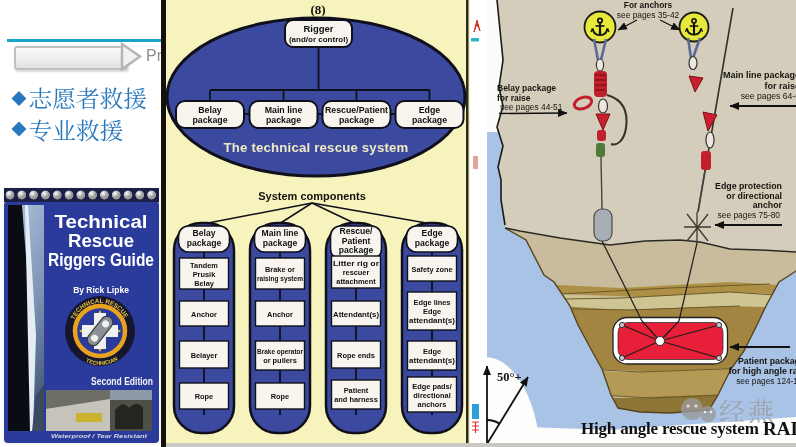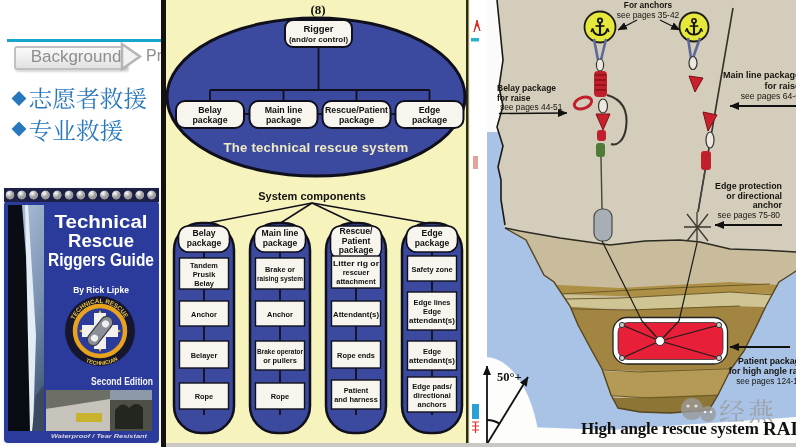--- a/index.html
+++ b/index.html
@@ -1,20 +1,19 @@
 <!DOCTYPE html>
 <html><head><meta charset="utf-8"><style>
 html,body{margin:0;padding:0;}
 #page{position:relative;width:796px;height:447px;background:#ffffff;overflow:hidden;font-family:"Liberation Sans",sans-serif;}
 .abs{position:absolute;}
 </style></head><body>
 <div id="page">
 <div class="abs" style="left:7px;top:39px;width:156px;height:3px;background:#17a6ca;"></div>
 <div class="abs" style="left:14px;top:46px;width:110px;height:20px;background:linear-gradient(#fafafa,#e2e2e2);border:2px solid #c0c0c0;border-radius:3px;box-shadow:1px 2px 2px rgba(0,0,0,0.15);"></div>
-<div class="abs" style="left:20px;top:46px;width:112px;height:21px;font-size:17px;color:#8e8e8e;text-align:center;line-height:21px;">Background</div>
 <svg class="abs" style="left:118px;top:42px;" width="50" height="30" viewBox="0 0 50 30">
 <polygon points="4,2 22,14.5 4,27" fill="#f2f2f2" stroke="#b5b5b5" stroke-width="2.5"></polygon>
 </svg>
 <div class="abs" style="left:146px;top:47px;width:20px;height:20px;font-size:16px;color:#8e8e8e;overflow:hidden;">Pro</div>
 <svg class="abs" style="left:0;top:0;" width="165" height="160" viewBox="0 0 165 160">
 <rect x="13.7" y="93.2" width="10.5" height="10.5" transform="rotate(45 18.9 98.5)" fill="#2878be"></rect>
 <rect x="13.7" y="123.7" width="10.5" height="10.5" transform="rotate(45 18.9 129)" fill="#2878be"></rect>
 <path transform="translate(28.5,107.5) scale(0.02380,-0.02380)" d="M383 314 287 325V27C287 -28 308 -43 401 -43H548C748 -43 785 -32 785 1C785 15 778 22 753 30L751 164H738C725 102 714 52 706 35C700 25 696 21 681 20C662 19 615 18 550 18H409C359 18 353 23 353 39V290C372 293 382 302 383 314ZM196 275 178 276C176 187 125 110 79 80C60 65 48 45 58 26C71 5 107 12 132 33C173 65 222 147 196 275ZM763 284 751 276C807 220 872 128 885 53C959 -4 1014 170 763 284ZM460 360 449 352C500 304 557 222 563 153C630 98 687 260 460 360ZM858 717 809 655H531V800C557 804 567 814 569 828L465 839V655H60L69 625H465V434H131L139 405H848C863 405 873 410 875 421C841 454 783 497 783 497L733 434H531V625H922C936 625 946 630 949 641C914 673 858 717 858 717Z" fill="#2878be"></path>
       <path transform="translate(52.2,107.5) scale(0.02380,-0.02380)" d="M464 365 382 407C350 354 281 284 214 243L225 230C304 259 384 310 427 356C449 350 457 355 464 365ZM672 393 664 382C728 351 813 287 843 233C919 202 934 356 672 393ZM453 190 360 200V9C360 -40 375 -53 461 -53H588C764 -53 796 -45 796 -15C796 -3 790 4 768 10L765 115H753C741 68 731 29 723 13C719 5 715 3 702 2C687 1 644 0 591 0H470C427 0 423 4 423 17V166C441 169 451 178 453 190ZM295 181 276 182C275 115 234 53 195 30C177 18 165 0 174 -18C186 -38 219 -33 241 -16C276 9 316 78 295 181ZM772 180 761 171C811 126 873 48 885 -13C950 -62 998 86 772 180ZM502 215 490 207C531 170 580 107 591 58C649 13 699 135 502 215ZM363 415V436H535V302C535 292 531 286 517 286C500 286 430 291 430 291V276C464 272 483 266 494 257C504 249 507 235 508 221C586 227 598 254 598 301V436H765V402H775C795 402 827 416 828 422V620C848 624 865 632 871 640L791 702L755 662H525C541 676 556 689 567 702C587 701 599 709 603 721L513 746C509 720 501 687 494 662H368L301 692V395H310C336 395 363 410 363 415ZM598 465H363V534H765V465ZM854 835 806 777H219L144 810V521C144 323 134 106 35 -70L50 -80C196 93 206 341 206 522V747H916C930 747 940 752 943 763C908 794 854 835 854 835ZM765 632V564H363V632Z" fill="#2878be"></path>
       <path transform="translate(75.9,107.5) scale(0.02380,-0.02380)" d="M286 355V336C204 288 117 244 29 208L36 192C123 221 207 256 286 295V-78H296C324 -78 351 -62 351 -55V-13H727V-70H737C758 -70 791 -54 792 -48V313C813 317 829 325 835 333L754 395L717 355H397C467 395 532 438 592 483H929C943 483 953 488 956 498C921 530 866 573 866 573L817 512H629C725 587 805 666 866 743C889 734 900 736 908 746L823 809C793 766 758 722 717 679C684 710 630 751 630 751L583 692H471V805C494 809 502 818 504 830L406 840V692H149L157 662H406V512H45L54 483H502C449 442 392 402 334 365L286 387ZM471 662H692L703 664C654 612 599 561 538 512H471ZM727 325V192H351V325ZM351 163H727V17H351Z" fill="#2878be"></path>

